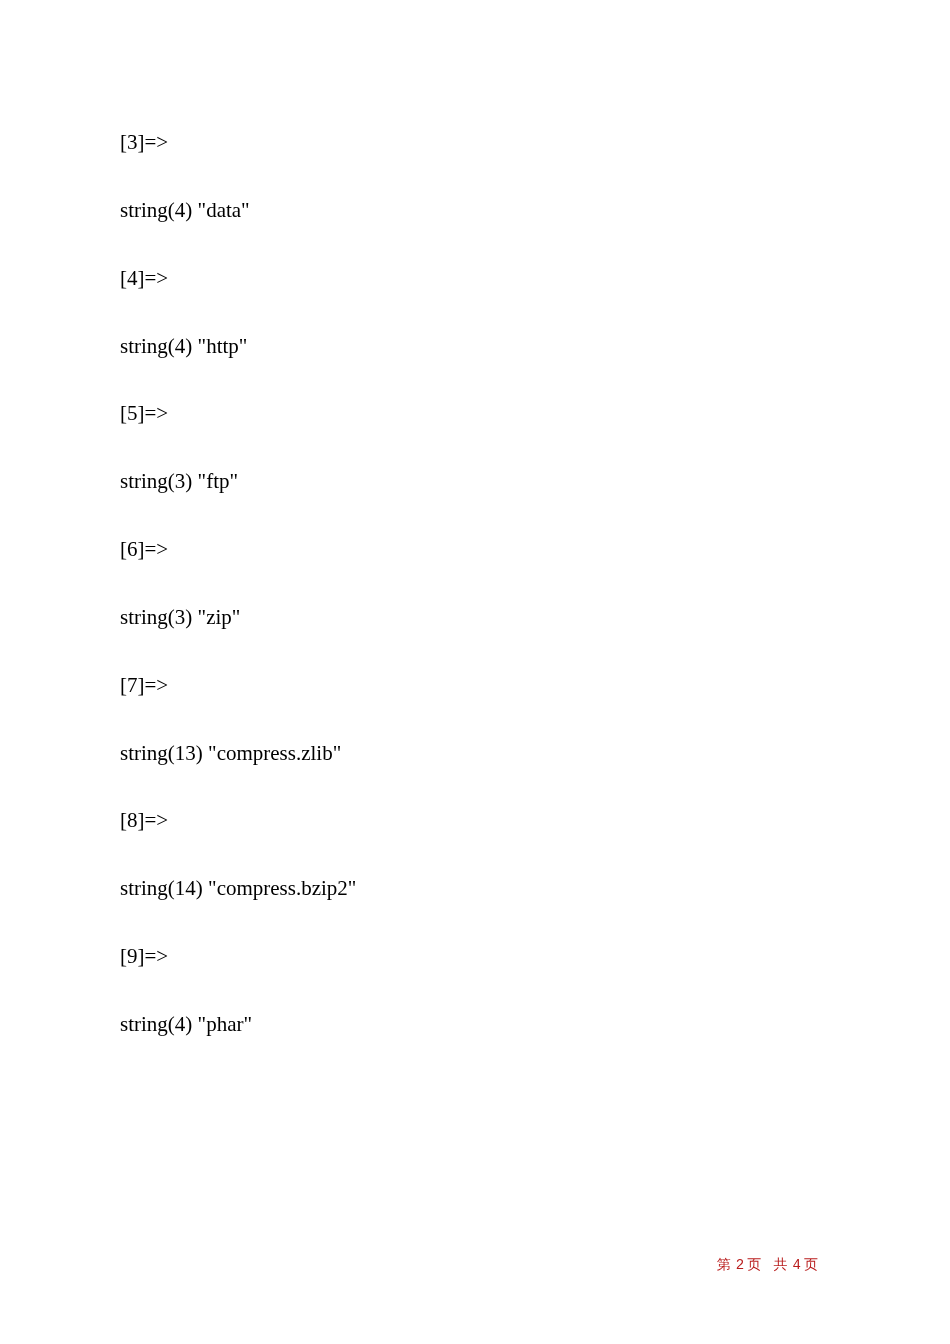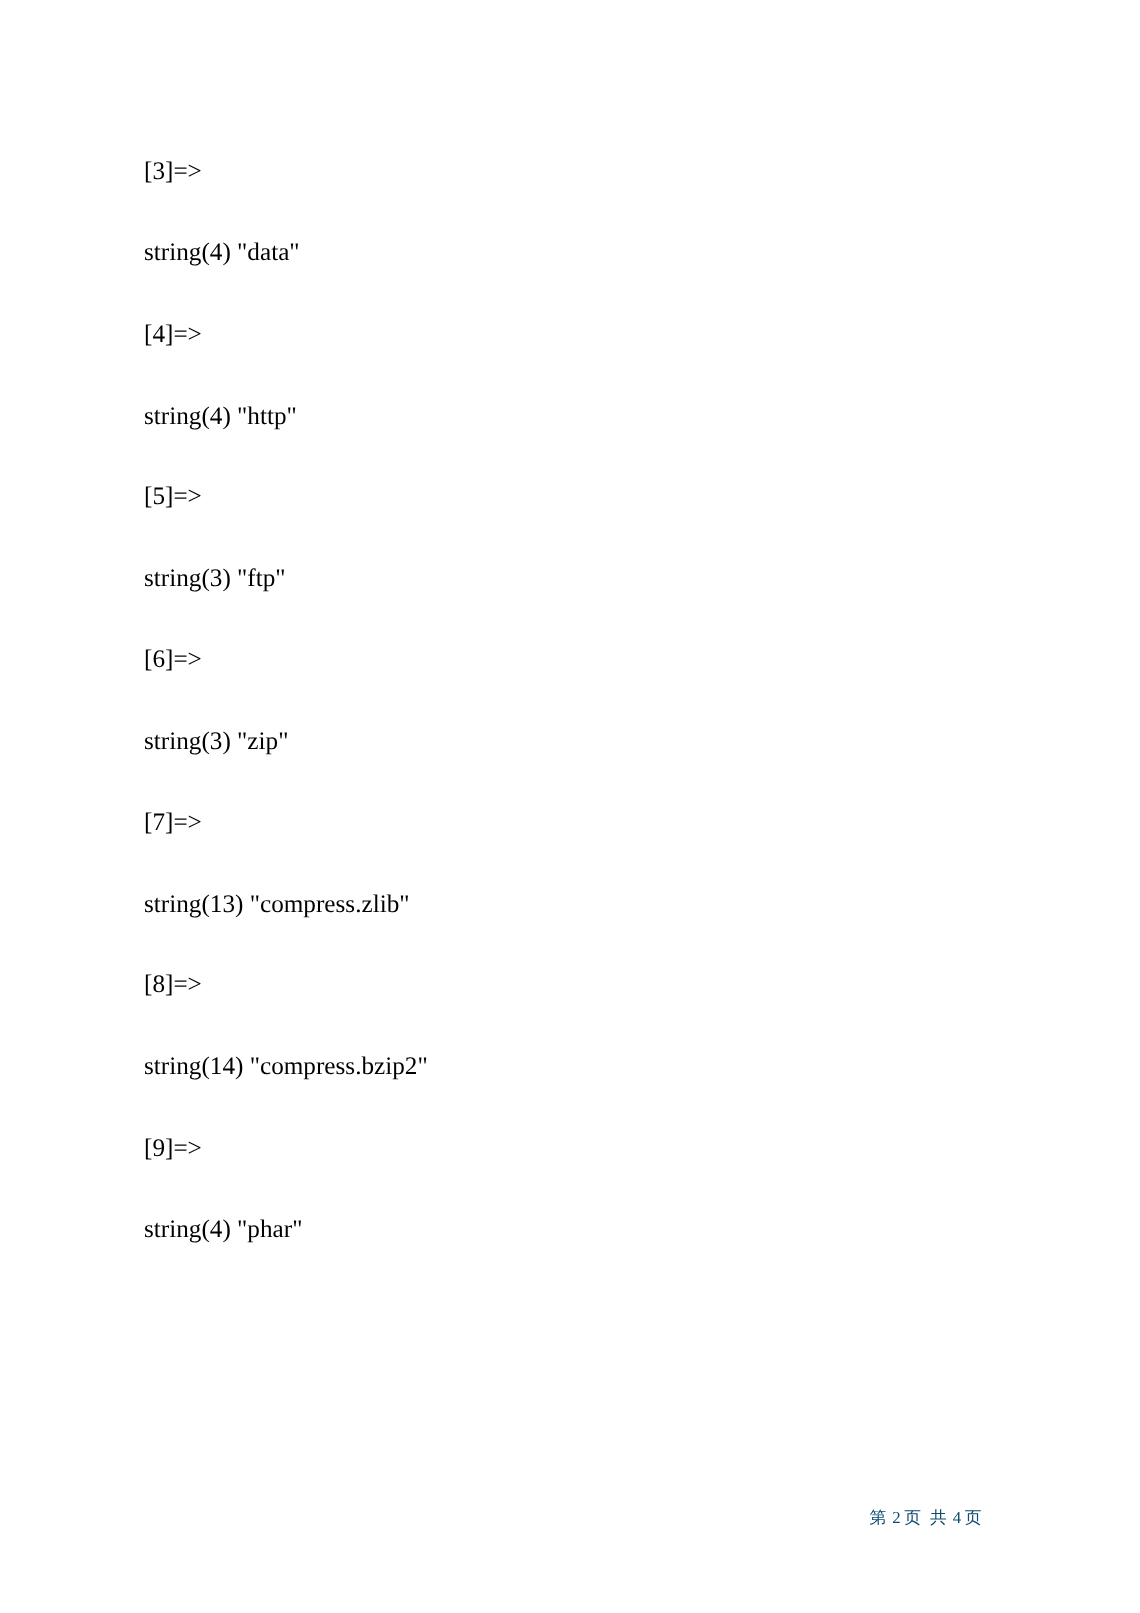--- a/index.html
+++ b/index.html
@@ -27,22 +27,22 @@
   }
   .content p {
     margin: 0 0 39.5px 0;
     white-space: nowrap;
   }
   .footer {
     position: absolute;
     bottom: 70px;
     right: 130px;
     font-size: 14px;
-    font-family: Liberation Serif, serif;
-    color: #0c4a6e;
+    font-family: Liberation Mono, monospace;
+    color: #b91c1c;
     letter-spacing: 2px;
   }
   .footer .num {
     letter-spacing: 0;
     margin: 0 3px;
   }
 </style>
 </head>
 <body>
 

